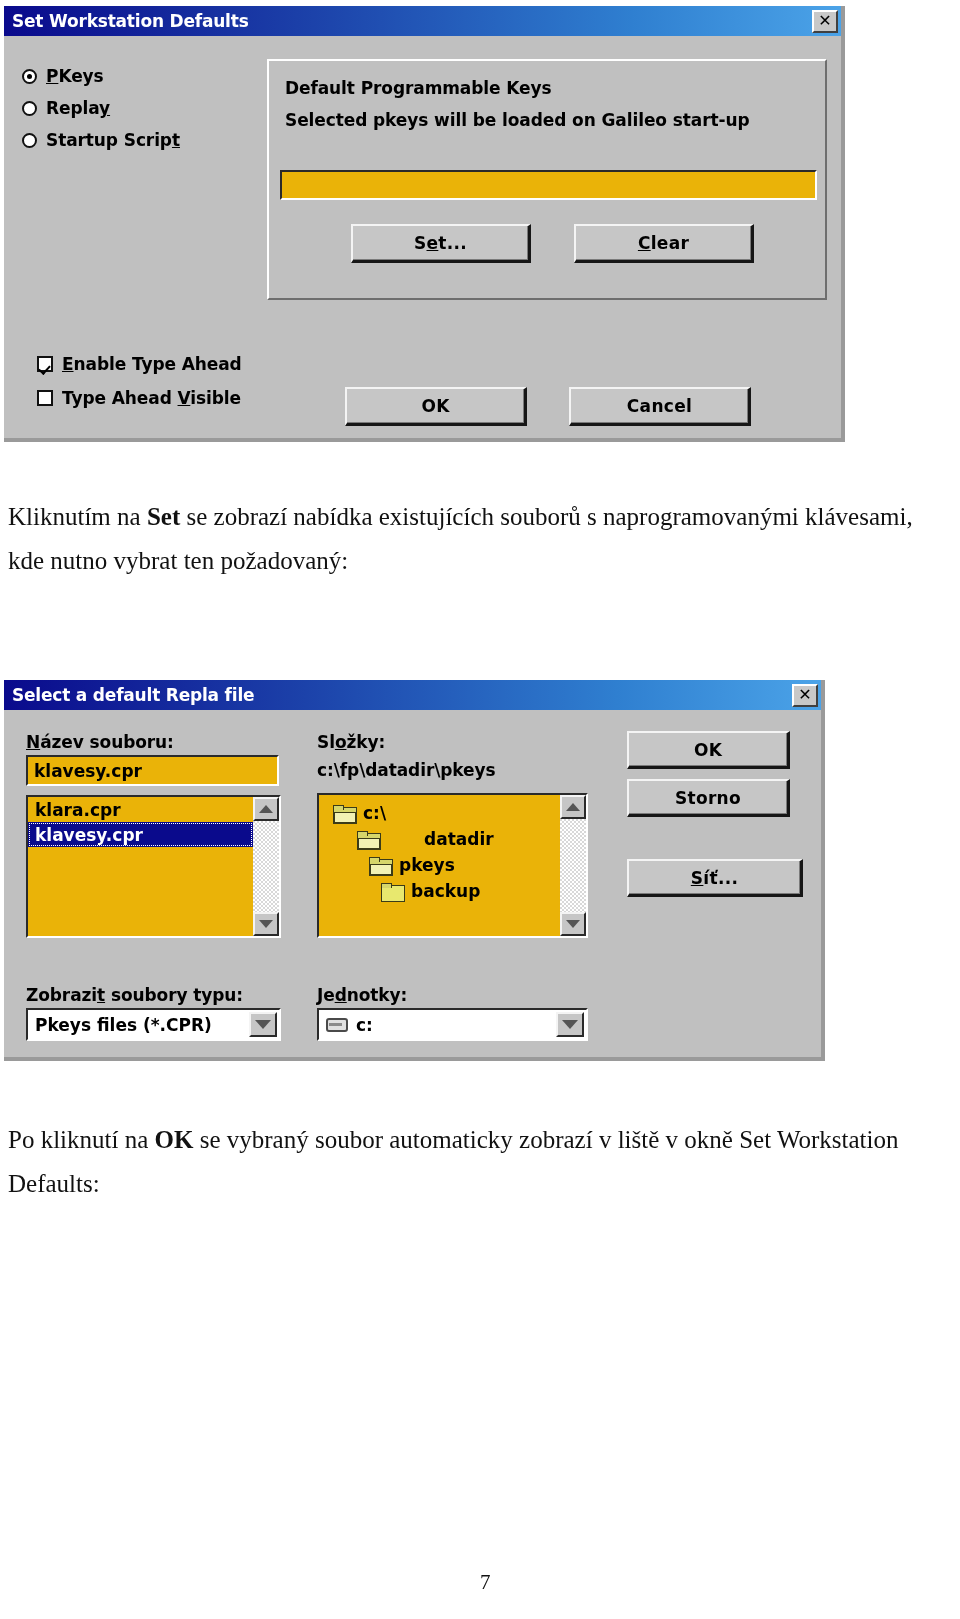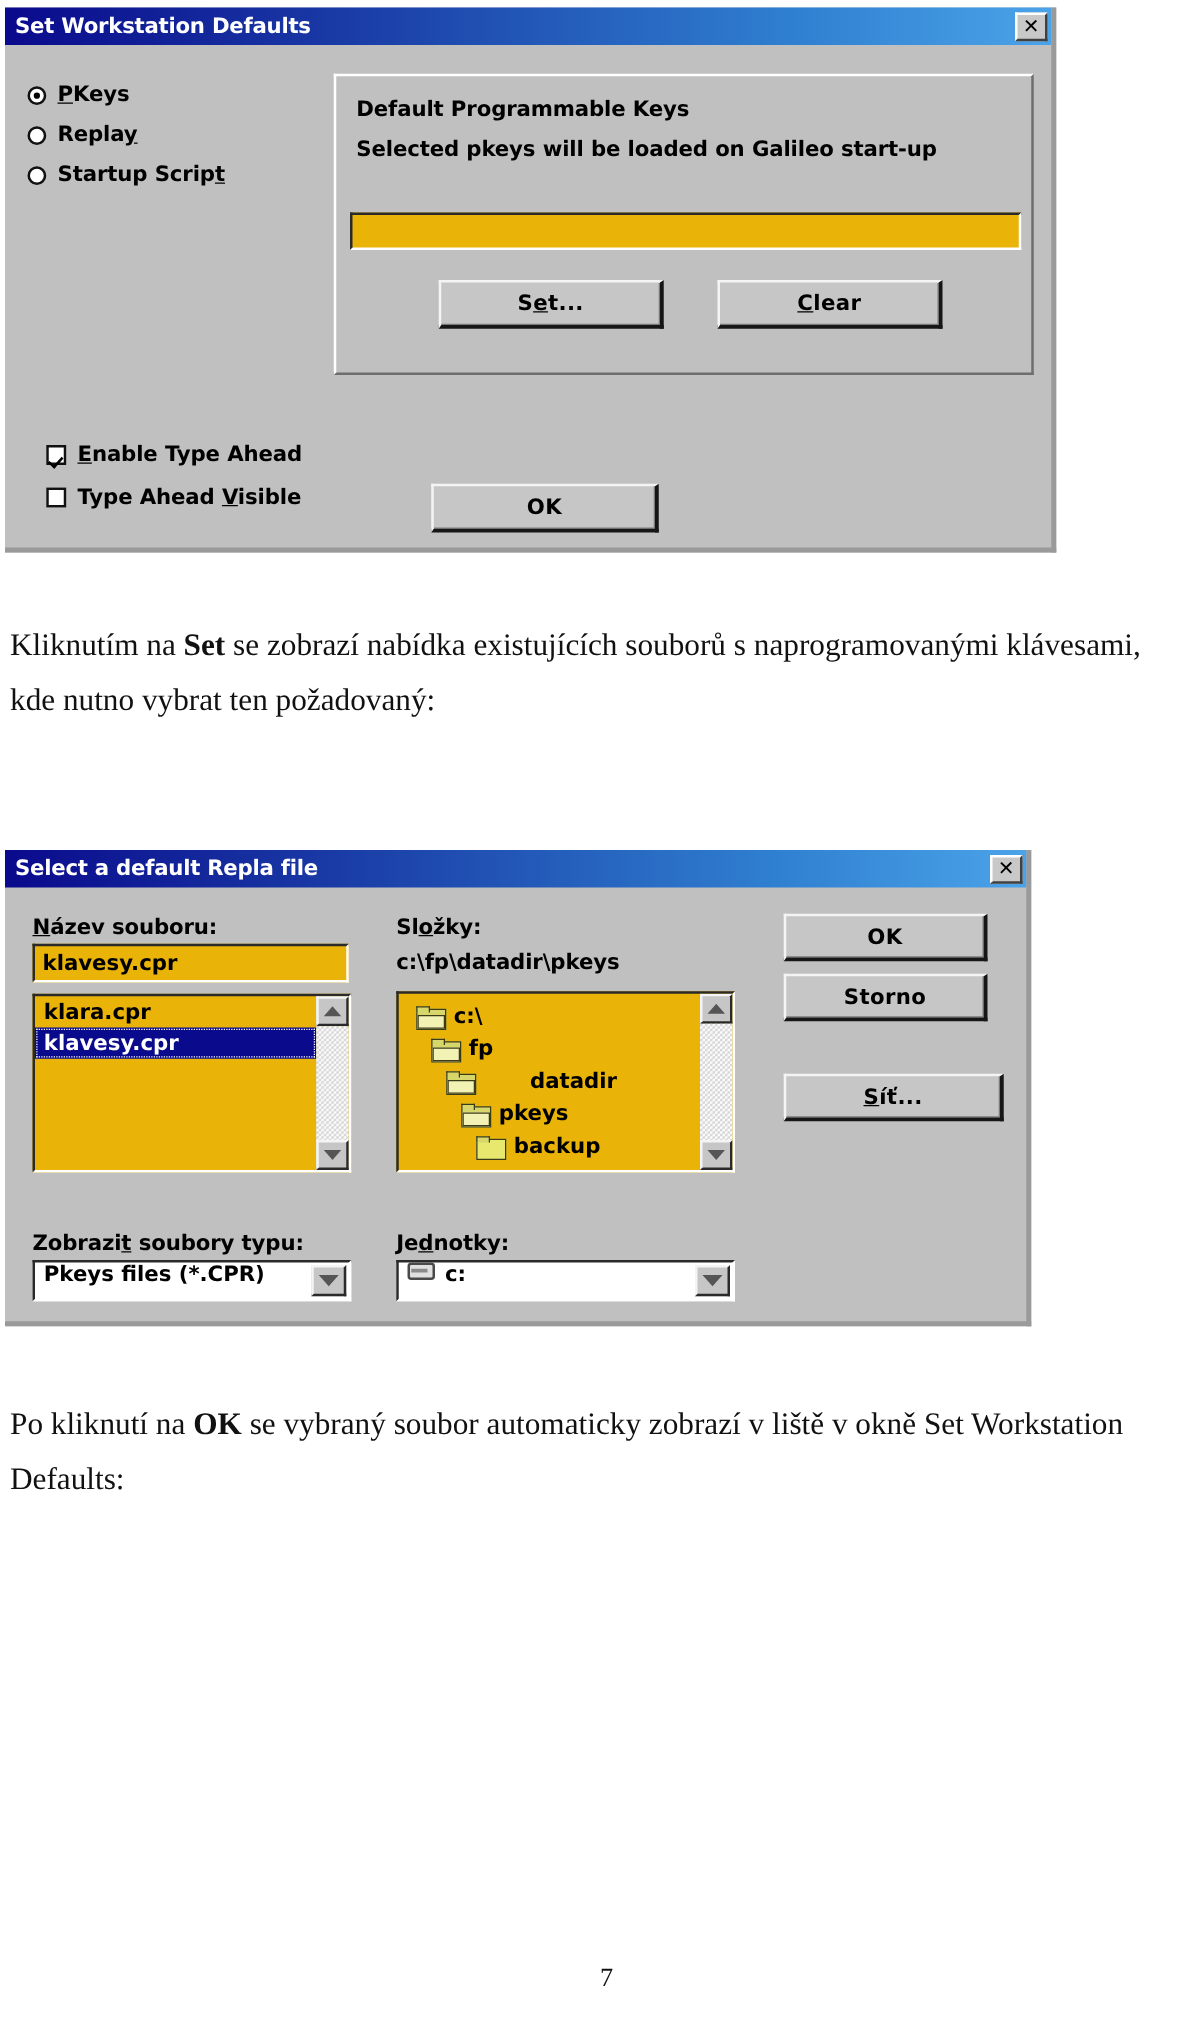--- a/index.html
+++ b/index.html
@@ -167,21 +167,21 @@
   .tri-sm-dn { width: 0; height: 0; border-left: 8px solid transparent; border-right: 8px solid transparent; border-top: 9px solid #555; }
 
   
   .combo {
     background: #ffffff;
     border-top: 2px solid #2a2a2a;
     border-left: 2px solid #2a2a2a;
     border-right: 2px solid #ffffff;
     border-bottom: 2px solid #ffffff;
     box-sizing: border-box;
-    display: flex; 
+    display: flex; align-items: center;
     position: absolute;
   }
   .combo .txt {
     flex: 1; padding-left: 7px;
     font-family: "DejaVu Sans", sans-serif; font-weight: bold; font-size: 17px;
     white-space: nowrap; overflow: hidden;
   }
   .combo .arrowbox {
     width: 28px; align-self: stretch; margin: 2px 2px 2px 0;
     background: #c6c6c6;
@@ -271,20 +271,21 @@
   <div class="check-row" style="left:33px; top:348px;">
     <span class="cbox on"></span>
     <span class="lbl"><span class="u">E</span><span>nable Type Ahead</span></span>
   </div>
   <div class="check-row" style="left:33px; top:382px;">
     <span class="cbox"></span>
     <span class="lbl"><span>Type Ahead </span><span class="u">V</span><span>isible</span></span>
   </div>
 
   <div class="btn" style="position:absolute; left:341px; top:381px; width:182px; height:39px;">OK</div>
+  <div class="btn" style="position:absolute; left:565px; top:381px; width:182px; height:39px;">Cancel</div>
 </div>
 
 <div class="doc" style="left:8px; top:495px; width:930px;">
   <span>Kliknutím na </span><b>Set</b><span> se zobrazí nabídka existujících souborů s naprogramovanými klávesami,</span>
   <div>kde nutno vybrat ten požadovaný:</div>
 </div>
 
 <div class="win" style="left:4px; top:680px; width:821px; height:381px; border-right:4px solid #9a9a9a; border-bottom:4px solid #9a9a9a;">
 
   <div class="titlebar">
@@ -326,28 +327,20 @@
 
   <div class="sunkbox" style="position:absolute; left:313px; top:113px; width:271px; height:145px; overflow:hidden;">
     <div style="padding:5px 0 0 0;">
       <div style="display:flex; align-items:center; height:26px; padding-left:14px;">
         <span class="folder">
             <span class="back"></span>
             <span class="tab"></span>
             <span class="flap"></span>
           </span>
         <span style="font-family:'DejaVu Sans',sans-serif; font-weight:bold; font-size:17px;">c:\</span>
-      </div>
-      <div style="display:flex; align-items:center; height:26px; padding-left:26px;">
-        <span class="folder">
-            <span class="back"></span>
-            <span class="tab"></span>
-            <span class="flap"></span>
-          </span>
-        <span style="font-family:'DejaVu Sans',sans-serif; font-weight:bold; font-size:17px;">fp</span>
       </div>
       <div style="display:flex; align-items:center; height:26px; padding-left:38px;">
         <span class="folder">
             <span class="back"></span>
             <span class="tab"></span>
             <span class="flap"></span>
           </span>
         <span style="font-family:'DejaVu Sans',sans-serif; font-weight:bold; font-size:17px;margin-left:37px;">datadir</span>
       </div>
       <div style="display:flex; align-items:center; height:26px; padding-left:50px;">

